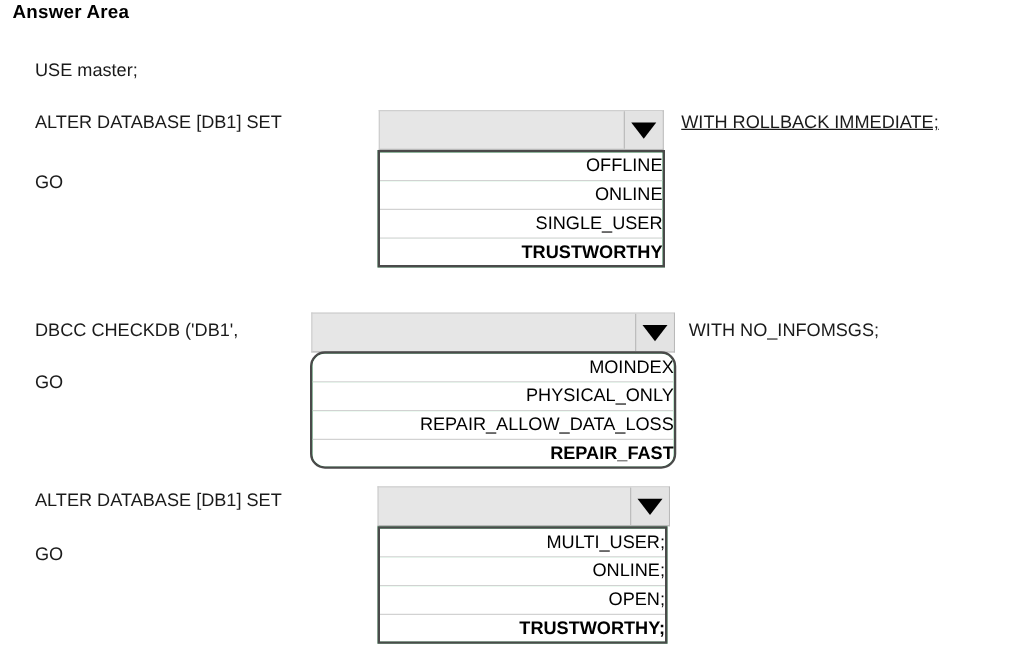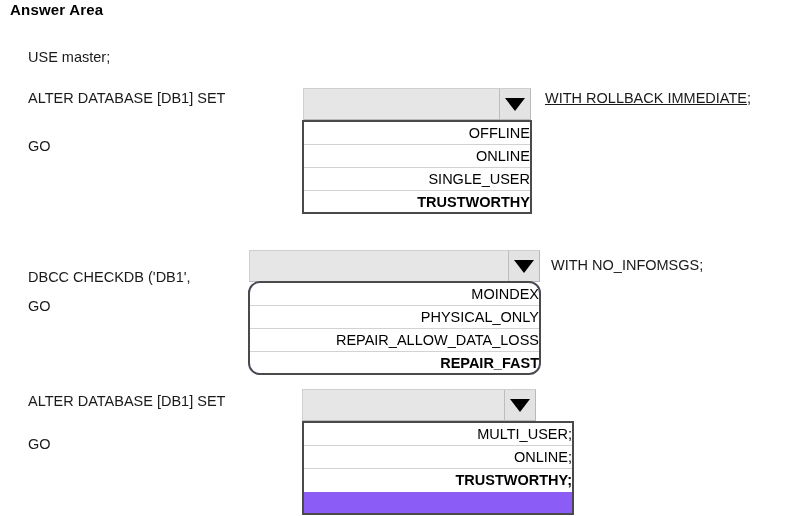--- a/index.html
+++ b/index.html
@@ -66,21 +66,21 @@
     width: 0;
     height: 0;
     border-left: 10px solid transparent;
     border-right: 10px solid transparent;
     border-top: 13px solid #000000;
   }
 
   
   .listbox {
     box-sizing: border-box;
-    background: #8b5cf6;
+    background: #86efac;
     border: 2px solid #4a4a4a;
     overflow: hidden;
   }
   .list-option {
     box-sizing: border-box;
     height: 23px;
     line-height: 22px;
     padding-left: 6px;
     font-size: 14.5px;
     white-space: nowrap;
@@ -110,21 +110,21 @@
 
 <div class="abs code-line" style="left:545px; top:90px;text-decoration:underline;">WITH ROLLBACK IMMEDIATE;</div>
 
 <div class="abs listbox" style="left:302px; top:120px; width:230px; height:94px;">
   <div class="list-option">OFFLINE</div>
   <div class="list-option">ONLINE</div>
   <div class="list-option">SINGLE_USER</div>
   <div class="list-option">TRUSTWORTHY</div>
 </div>
 
-<div class="abs code-line" style="left:28px; top:257px;margin-top:12px;">DBCC CHECKDB ('DB1',</div>
+<div class="abs code-line" style="left:28px; top:257px;">DBCC CHECKDB ('DB1',</div>
 
 <div class="abs code-line" style="left:28px; top:298px;">GO</div>
 
 <div class="abs combo" style="left:249px; top:250px; width:291px; height:32px;">
   <div class="combo-value" title=""></div>
   <div class="combo-arrow-btn">
     <span class="arrow-glyph"></span>
   </div>
 </div>
 
@@ -141,17 +141,18 @@
 
 <div class="abs code-line" style="left:28px; top:436px;">GO</div>
 
 <div class="abs combo" style="left:302px; top:389px; width:234px; height:32px;">
   <div class="combo-value" title=""></div>
   <div class="combo-arrow-btn">
     <span class="arrow-glyph"></span>
   </div>
 </div>
 
-<div class="abs listbox" style="left:302px; top:421px; width:272px; height:94px;">
+<div class="abs listbox" style="left:302px; top:421px; width:232px; height:94px;">
   <div class="list-option">MULTI_USER;</div>
   <div class="list-option">ONLINE;</div>
+  <div class="list-option">OPEN;</div>
   <div class="list-option">TRUSTWORTHY;</div>
 </div>
 
 </body></html>

